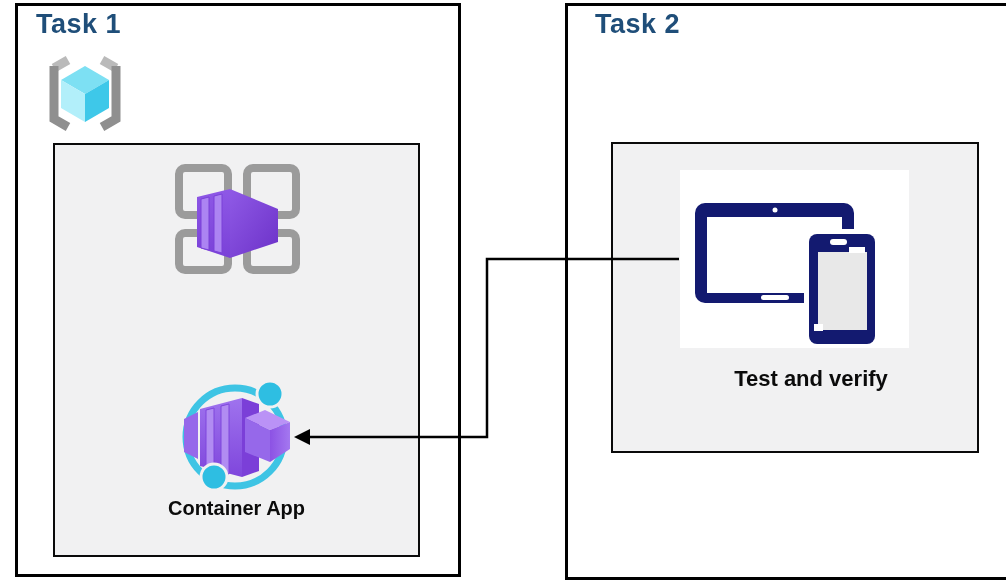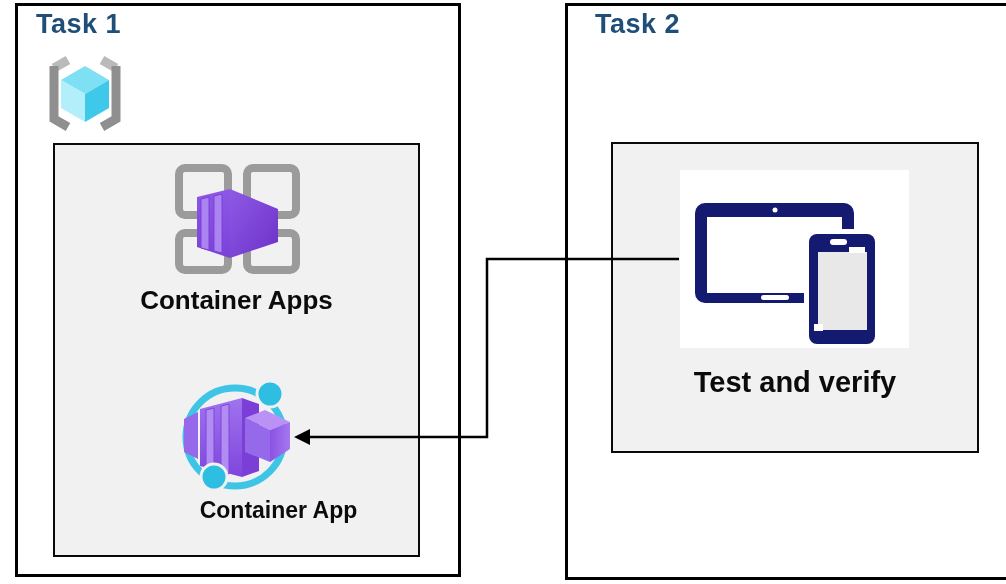--- a/index.html
+++ b/index.html
@@ -6,22 +6,22 @@
   .canvas{
     position:relative;width:1006px;height:584px;background:#ffffff;
     font-family:"Liberation Sans",sans-serif;overflow:hidden;margin-left:12px;
   }
   .outer-box{position:absolute;background:#ffffff;border:3px solid #000000;box-sizing:border-box;}
   .inner-box{position:absolute;background:#F1F1F2;border:2px solid #0a0a0a;box-sizing:border-box;}
   .task-title{position:absolute;font-size:27px;font-weight:bold;color:#1F4E79;letter-spacing:.5px;}
   .rg-label{position:absolute;font-size:29px;font-weight:bold;color:#0b0b0b;}
   .center-label{position:absolute;text-align:center;font-weight:bold;color:#0b0b0b;}
   .env-label{font-size:26px;line-height:1.22;}
-  .app-label{font-size:23px;padding-left:42px;}
-  .verify-label{font-size:29px;}
+  .app-label{font-size:20px;}
+  .verify-label{font-size:22px;padding-left:16px;}
   .icon{position:absolute;}
   .icon-bg{position:absolute;background:#ffffff;}
   .connector{position:absolute;left:0;top:0;pointer-events:none;z-index:50;}
 </style>
 </head>
 <body>
 
 <div class="canvas">
 
   <div class="outer-box" style="left:3px;top:3px;width:446px;height:574px;"></div>
@@ -55,21 +55,20 @@
       <rect x="75" y="10" width="49" height="47" rx="6"></rect>
       <rect x="7" y="75" width="49" height="37" rx="6"></rect>
       <rect x="75" y="75" width="49" height="37" rx="6"></rect>
     </g>
     <polygon points="58,31 106,51 106,84 58,100" fill="url(#caeSide)"></polygon>
     <polygon points="25,39 58,31 58,100 25,89" fill="url(#caeFront)"></polygon>
     <polygon points="29,41 37,39 37,92 29,90" fill="#AC84F2" stroke="#7A41D8" stroke-width="1"></polygon>
     <polygon points="42,38 50,36 50,95 42,93" fill="#AC84F2" stroke="#7A41D8" stroke-width="1"></polygon>
   </svg>
   <div class="center-label env-label" style="left:41px;top:285px;width:367px;">
-    <span style="display:block">Container Apps</span>
   </div>
 
   <svg class="icon" style="left:166px;top:379px;" width="116" height="114" viewBox="-2 -4 116 114">
     <defs>
       <linearGradient id="caFront" x1="0" y1="0" x2="0" y2="1">
         <stop offset="0" stop-color="#9F73EE"></stop>
           <stop offset="1" stop-color="#7F46DC"></stop>
       </linearGradient>
       <linearGradient id="cubeRight" x1="0" y1="0" x2="1" y2="0">
         <stop offset="0" stop-color="#8C52E4"></stop>

